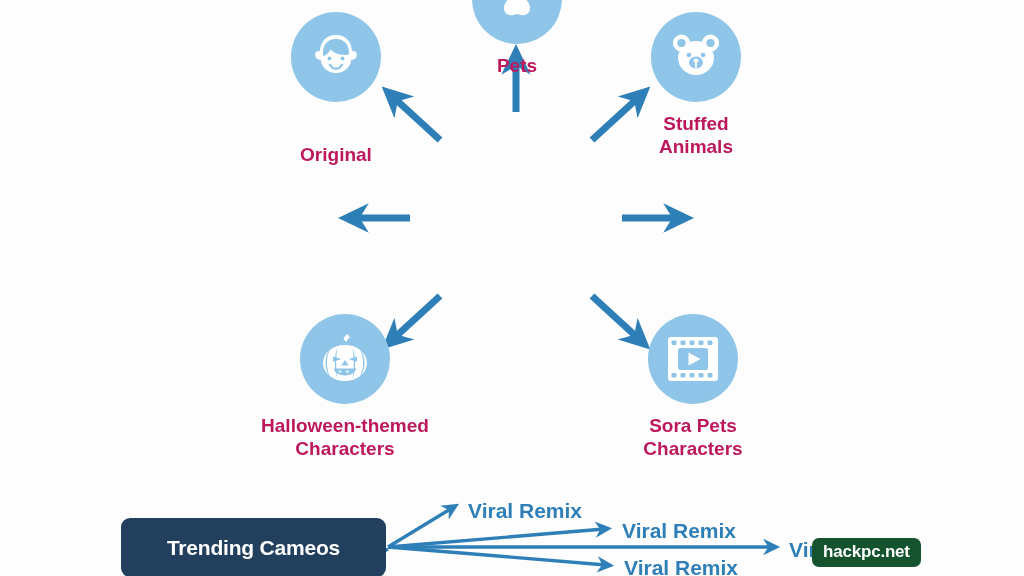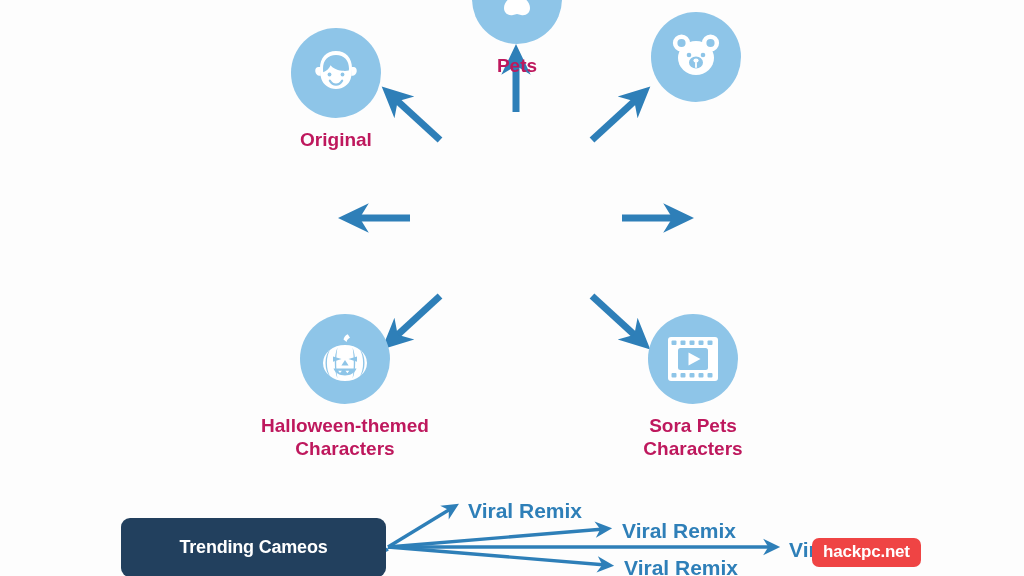--- a/index.html
+++ b/index.html
@@ -69,21 +69,21 @@
     font-size: 19px;
     font-weight: bold;
     color: #be185d;
     text-align: center;
     line-height: 1.2;
     white-space: pre-line;
   }
 
   
   #node-pets      { left: 517px; top: -46px; }
-  #node-original  { left: 336px; top: 28px; }
+  #node-original  { left: 336px; top: 12px; gap: 31px; }
   #node-stuffed   { left: 696px; top: 12px; }
   #node-halloween { left: 345px; top: 314px; align-items: center; }
   #node-sora      { left: 693px; top: 314px; }
 
   
   #arrows {
     position: absolute;
     left: 0; top: 0;
     width: 1024px;
     height: 576px;
@@ -99,21 +99,21 @@
     height: 59px;
     background: #22405e;
     border-radius: 9px;
     display: flex;
     align-items: center;
     justify-content: center;
     z-index: 6;
   }
   .trending-label {
     color: #ffffff;
-    font-size: 18px;
+    font-size: 21px;
     font-weight: bold;
     letter-spacing: -0.2px;
     white-space: nowrap;
   }
   .remix-label {
     position: absolute;
     color: #2e7fb8;
     font-size: 21px;
     font-weight: bold;
     white-space: nowrap;
@@ -123,21 +123,21 @@
   #remix-1 { left: 622px; top: 519px; }
   #remix-2 { left: 789px; top: 538px; }
   #remix-3 { left: 624px; top: 556px; }
 
   
   .watermark {
     position: absolute;
     left: 812px;
     top: 538px;
     padding: 4px 11px 5px 11px;
-    background: #ef4444;
+    background: #14532d;
     border-radius: 7px;
     z-index: 20;
   }
   .watermark-text {
     color: #ffffff;
     font-size: 17px;
     font-weight: bold;
     letter-spacing: -0.2px;
     white-space: nowrap;
   }
@@ -224,20 +224,22 @@
           <circle cx="22" cy="27" r="2.3"></circle>
           <circle cx="36" cy="27" r="2.3"></circle>
           <ellipse cx="29" cy="34.5" rx="7" ry="6"></ellipse>
         </g>
         <g fill="#ffffff">
           <ellipse cx="29" cy="32.6" rx="2.6" ry="2.1"></ellipse>
           <rect x="28.1" y="34" width="1.8" height="6" rx="0.8"></rect>
         </g>
       </svg>
     </div>
+    <div class="node-label">Stuffed
+Animals</div>
   </div>
 
   <div class="node" id="node-halloween">
     <div class="node-circle">
       <svg width="58" height="58" viewBox="0 0 58 58">
         <g fill="#ffffff">
           <path d="M27.5 9.5c.6-2.6 2-4.4 4.3-5.2l2.2 3.4c-1.9.8-3 2.2-3.4 4.2l-3.1-2.4z"></path>
           <ellipse cx="29" cy="33" rx="22" ry="18"></ellipse>
         </g>
         <g fill="#8ec5e8">

